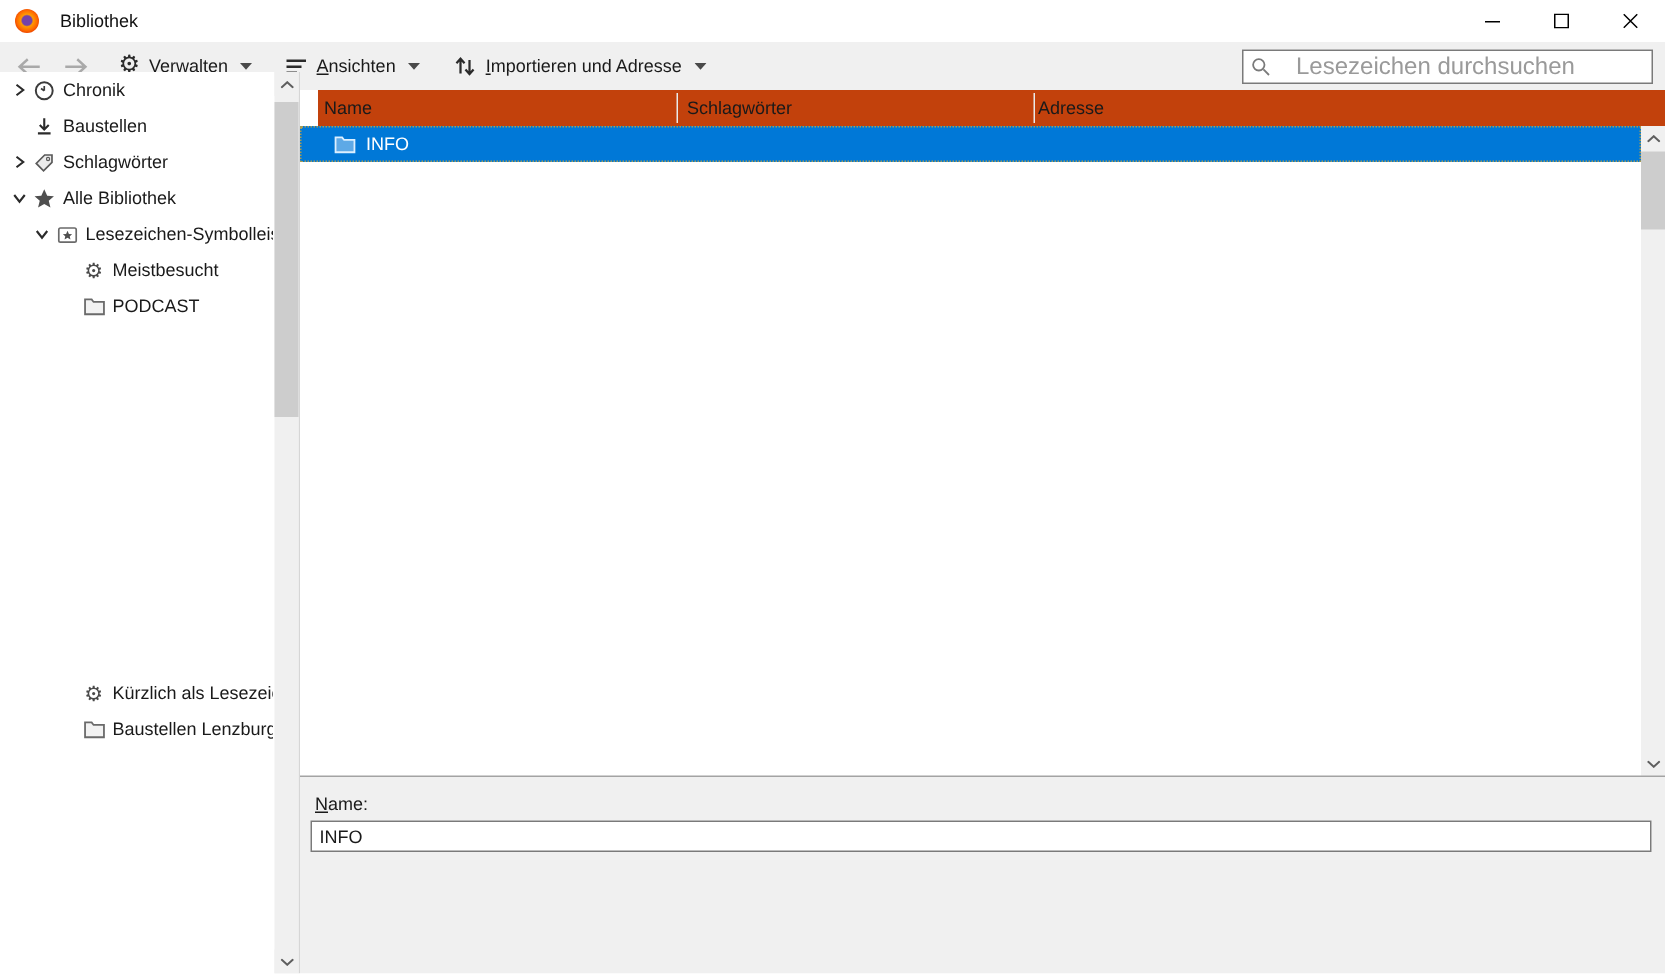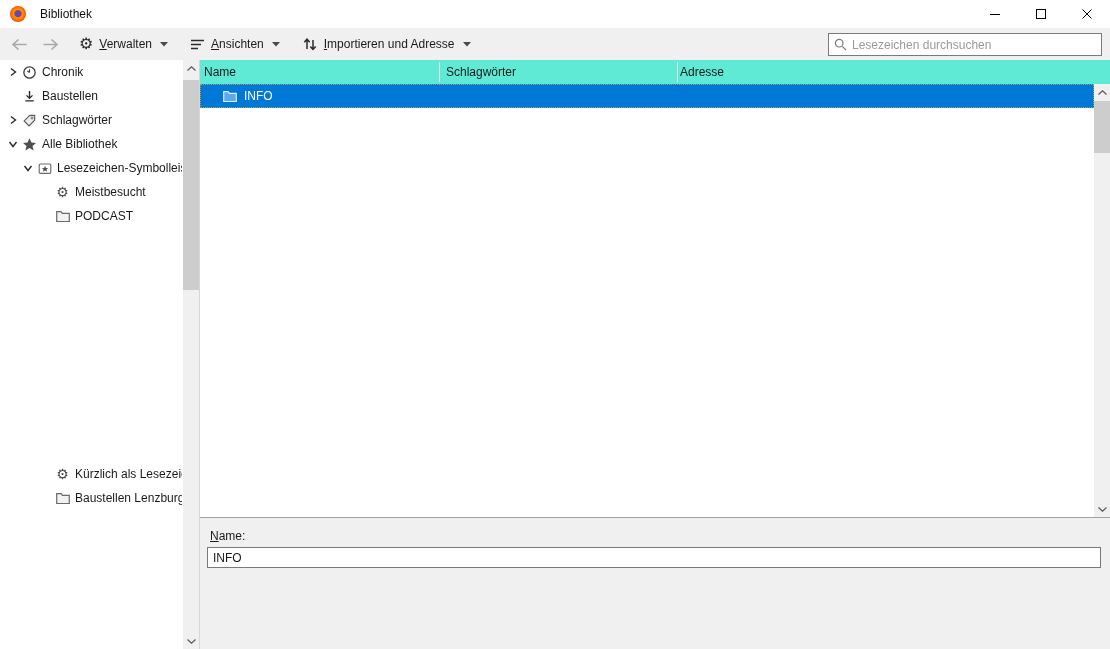--- a/index.html
+++ b/index.html
@@ -22,44 +22,44 @@
   .win-controls { position:absolute; top:0; right:0; height:28px; display:flex; }
   .win-btn { width:46px; height:28px; display:flex; align-items:center; justify-content:center; background:transparent; border:none; }
 
   
   .toolbar { position:absolute; top:28px; left:0; right:0; height:32px; background:#f0f0f0; display:flex; align-items:center; }
   .nav-arrows { display:flex; align-items:center; gap:11px; margin-left:9px; }
   .tb-btn { display:flex; align-items:center; gap:6px; padding:0 7px; height:26px; margin-left:8px; background:transparent; border:none; font-size:12px; color:#1a1a1a; }
   .tb-btn .mn { text-decoration: underline; }
   .caret { margin-left:2px; }
   .searchbox { position:absolute; right:8px; top:5px; width:274px; height:23px; background:#ffffff; border:1px solid #7a7a7a; display:flex; align-items:center; padding:0 5px; }
-  .searchbox input { border:none; outline:none; flex:1; margin-left:5px; font-family:"Liberation Sans",sans-serif; font-size:12px; color:#1a1a1a; background:transparent; }
+  .searchbox input { border:none; outline:none; flex:1; margin-left:17px; font-family:"Liberation Sans",sans-serif; font-size:16px; color:#1a1a1a; background:transparent; }
   .searchbox input::placeholder { color:#9a9a9a; }
 
   
-  .sidebar { position:absolute; top:60px; left:0; width:200px; bottom:0; background:#ffffff; border-right:1px solid #d6d6d6; }
+  .sidebar { position:absolute; top:48px; left:0; width:200px; bottom:0; background:#ffffff; border-right:1px solid #d6d6d6; }
   .srow { position:absolute; left:0; right:17px; height:24px; display:flex; align-items:center; white-space:nowrap; overflow:hidden; }
   .srow .twisty { width:16px; display:flex; justify-content:center; flex:0 0 auto; }
   .srow .sicon { width:17px; display:flex; justify-content:center; flex:0 0 auto; margin-right:4px; }
   .srow .slabel { color:#1a1a1a; }
   .lvl0 { padding-left:5px; }
   .lvl1 { padding-left:20px; }
   .lvl2 { padding-left:54px; }
   .gear-glyph { font-size:14px; line-height:14px; color:#4a4a4a; }
 
   
   .scrollbar { position:absolute; width:16px; background:#f0f0f0; }
   .sb-arrow { position:absolute; left:0; width:16px; height:16px; display:flex; align-items:center; justify-content:center; background:#f0f0f0; border:none; }
   .sb-thumb { position:absolute; left:0; width:16px; background:#cdcdcd; }
   .sidebar-sb { top:0; bottom:0; right:0; }
   .main-sb { top:24px; right:0; height:433px; }
 
   
   .main { position:absolute; top:60px; left:200px; right:0; bottom:0; background:#ffffff; }
-  .list-header { position:absolute; top:0; left:0; right:0; height:24px; background:#5eead4; }
+  .list-header { position:absolute; top:0; left:12px; right:0; height:24px; background:#c2410c; }
   .hcell { position:absolute; top:0; height:24px; display:flex; align-items:center; color:#1a1a1a; background:transparent; border:none; font-size:12px; }
   .hc1 { left:4px; } .hc2 { left:246px; } .hc3 { left:480px; }
   .hdiv { position:absolute; top:2px; width:1px; height:20px; background:#e9e9e9; }
   .hd1 { left:239px; } .hd2 { left:477px; }
   .list-body { position:absolute; top:24px; left:0; right:16px; height:433px; background:#ffffff; overflow:hidden; }
   .lrow { height:24px; display:flex; align-items:center; padding-left:22px; }
   .lrow.selected { background:#0078d7; color:#ffffff; outline:1px dotted #a89c55; outline-offset:-1px; }
   .lrow .slabel { margin-left:6px; }
 
   

